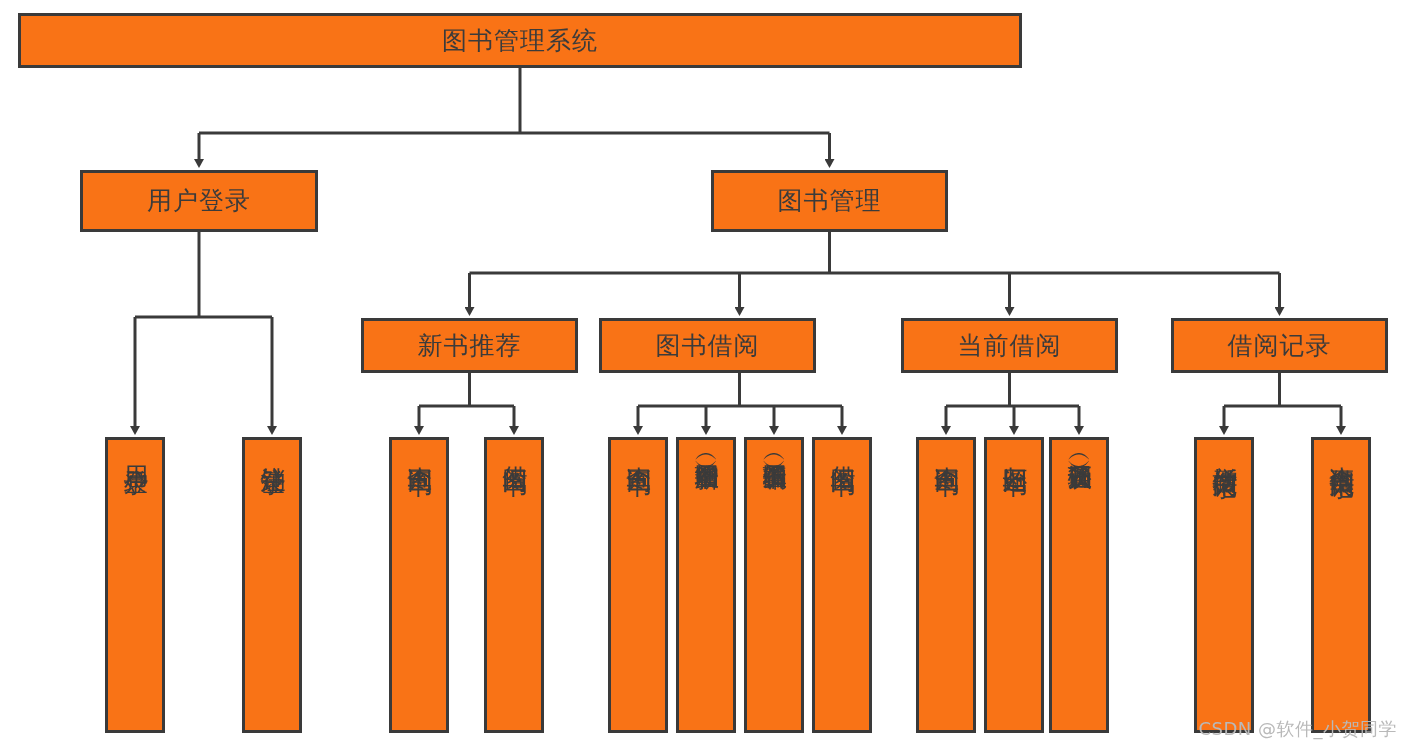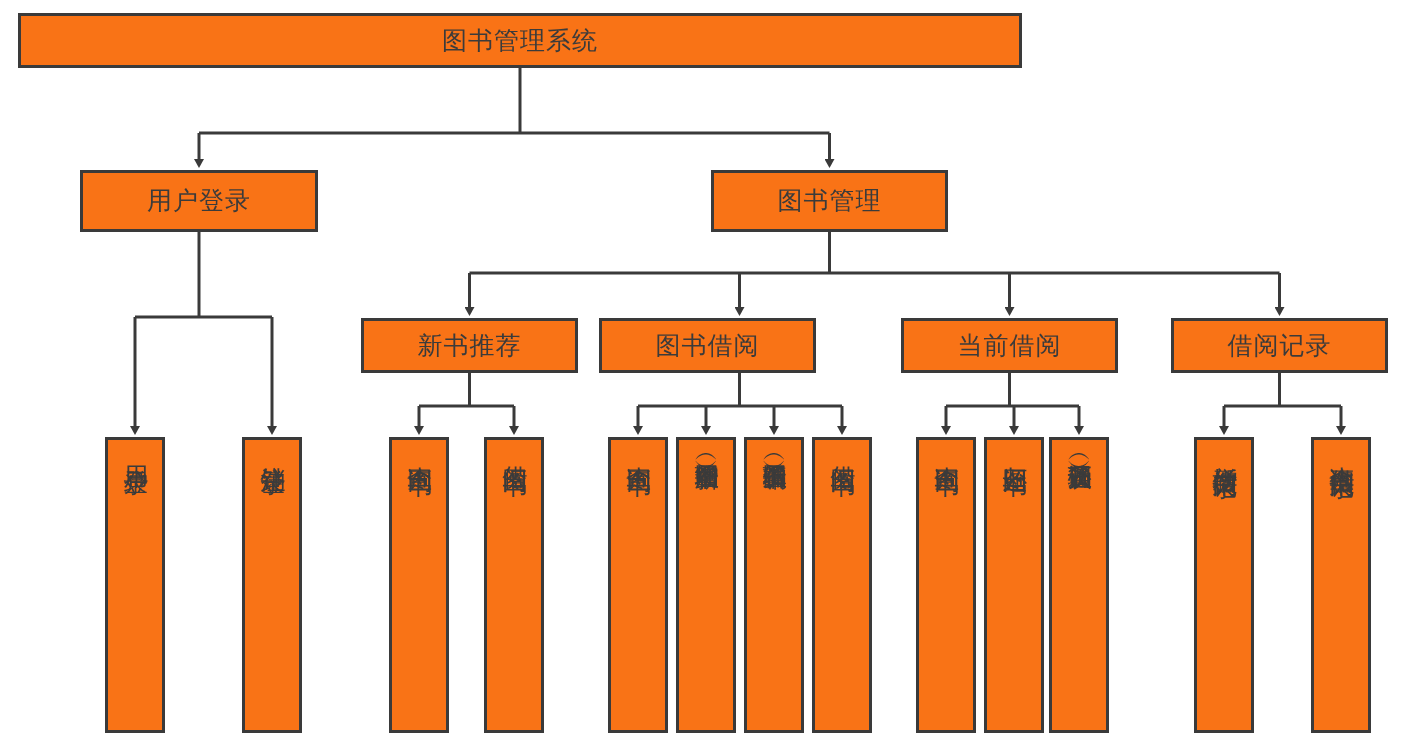--- a/index.html
+++ b/index.html
@@ -174,14 +174,15 @@
   <div class="nodebox vert tight" style="left: 1049px; top: 437px; width: 60px; height: 296px;">
     <span class="label">确认归还（管理员）</span>
   </div>
   <div class="nodebox vert" style="left: 1194px; top: 437px; width: 60px; height: 296px;">
     <span class="label">新增借阅记录</span>
   </div>
   <div class="nodebox vert" style="left: 1311px; top: 437px; width: 60px; height: 296px;">
     <span class="label">查询借阅记录</span>
   </div>
 
+  <div class="watermark">CSDN @软件_小贺同学</div>
 
 </div>
 
 </body></html>

